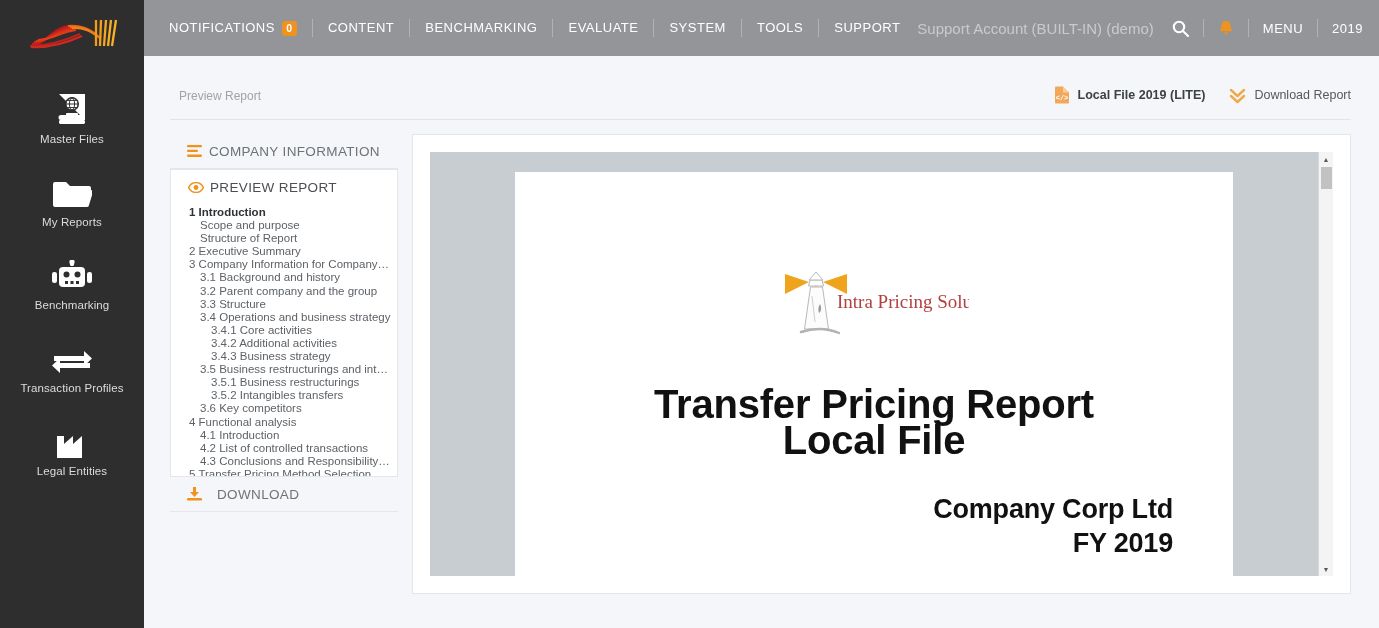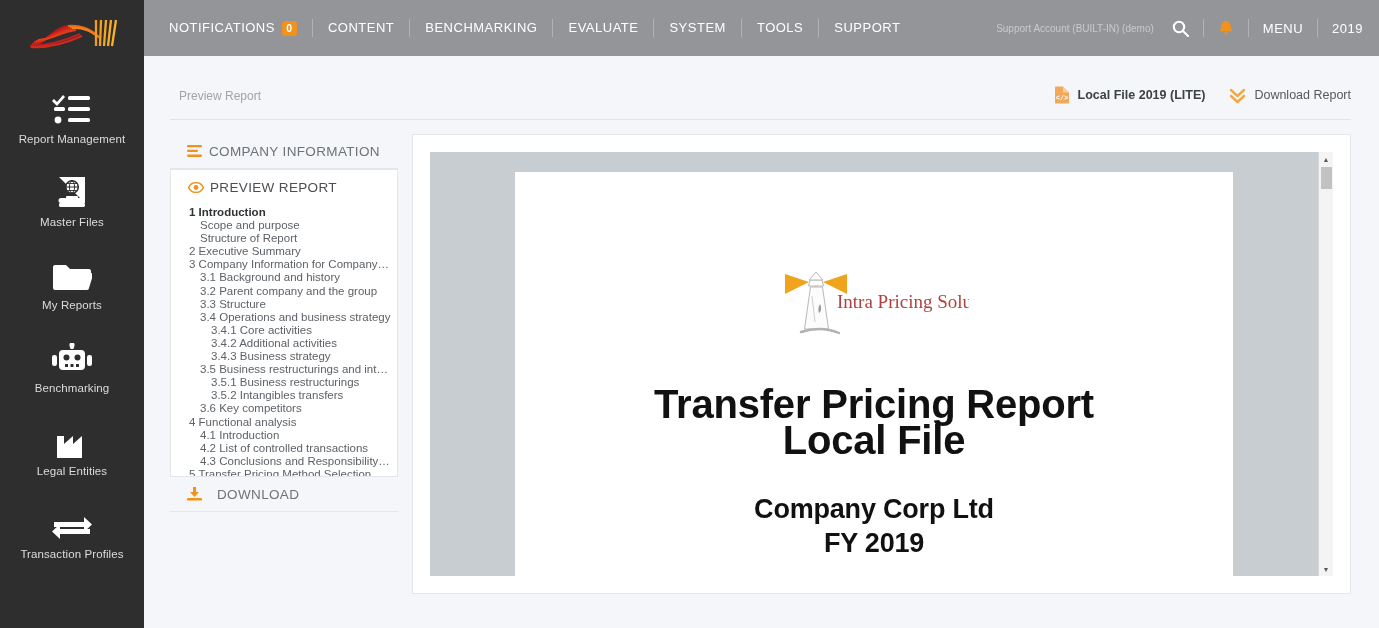--- a/index.html
+++ b/index.html
@@ -54,21 +54,21 @@
   .badge {
     display: inline-block; background: #f0921e; color: #fff;
     font-size: 10.5px; line-height: 14px; height: 15px; min-width: 15px;
     border-radius: 3px; text-align: center; margin-left: 7px; padding: 0 3px;
     font-weight: bold;
   }
   .topright {
     margin-left: auto; display: flex; align-items: center;
     padding-right: 16px; height: 100%;
   }
-  .topright .acct { color: #c9cacb; font-size: 10px; margin-right: 18px; white-space: nowrap; }
+  .topright .acct { color: #c9cacb; font-size: 15px; margin-right: 18px; white-space: nowrap; }
   .topright .sep { width: 1px; height: 18px; background: #b0b2b4; margin: 0 14px; }
   .topright .txt { color: #fff; font-size: 13px; letter-spacing: .5px; cursor: pointer; }
   .iconbtn { cursor: pointer; display: flex; align-items: center; }
 
   
   .page-head { padding: 30px 28px 0 26px; }
   .title-row { display: flex; align-items: flex-end; position: relative; }
   .page-title {
     font-size: 30px; color: #2b2b2b; font-weight: normal; letter-spacing: -.2px;
   }
@@ -137,21 +137,21 @@
     padding: 60px 60px 0 60px; text-align: center; position: relative;
   }
   .doc-logo { margin: 28px auto 0; width: 190px; height: 86px; position: relative; }
   .doc-logo svg { display: block; }
   .doc-title {
     font-size: 40px; font-weight: bold; color: #111; line-height: 36px;
     margin-top: 40px; letter-spacing: -.2px;
   }
   .doc-company {
     font-size: 27px; font-weight: bold; color: #111; line-height: 34px;
-    margin-top: 34px; letter-spacing: -.2px;
+    margin-top: 34px; letter-spacing: -.2px; text-align: right;
   }
   
   .vscroll {
     width: 15px; background: #f4f4f4; border-left: 1px solid #dadada;
     position: relative; flex: 0 0 15px;
   }
   .vscroll .arr {
     height: 14px; display: flex; align-items: center; justify-content: center;
     font-size: 7px; color: #5a5a5a; cursor: pointer;
   }
@@ -184,33 +184,20 @@
         <g stroke-width="2.3">
           <line x1="74" y1="8" x2="74" y2="34" stroke="#f29a1c"></line>
           <line x1="79" y1="8" x2="78" y2="34" stroke="#f3a11f"></line>
           <line x1="84" y1="8" x2="82" y2="34" stroke="#f4a822"></line>
           <line x1="89" y1="8" x2="86" y2="34" stroke="#f5ae25"></line>
           <line x1="94" y1="8" x2="90" y2="34" stroke="#f6b428"></line>
         </g>
       </svg>
     </div>
 
-    <div class="nav-item">
-      <span class="ico">
-        <svg width="40" height="32" viewBox="0 0 40 32" fill="#fff">
-          <path d="M2 5 l3 3 l6-7 l2 2 l-8 9 l-5-5z"></path>
-          <rect x="16" y="2" width="22" height="4" rx="1.6"></rect>
-          <rect x="2" y="13" width="11" height="4" rx="1.6"></rect>
-          <rect x="16" y="13" width="22" height="4" rx="1.6"></rect>
-          <circle cx="6" cy="26" r="3.4"></circle>
-          <rect x="16" y="24" width="22" height="4" rx="1.6"></rect>
-        </svg>
-      </span>
-      <span class="lbl">Report Management</span>
-    </div>
 
     <div class="nav-item">
       <span class="ico">
         <svg width="34" height="34" viewBox="0 0 34 34" fill="#fff">
           <path d="M4 2 h26 v26 h-24 a2.5 2.5 0 0 1 0-5 h24 v5" fill="#fff"></path>
           <rect x="4" y="28" width="26" height="4" rx="1.4"></rect>
           <circle cx="17" cy="12" r="7" fill="#2e2e2e"></circle>
           <circle cx="17" cy="12" r="6" fill="#fff"></circle>
           <g stroke="#2e2e2e" stroke-width="1" fill="none">
             <circle cx="17" cy="12" r="6"></circle>
@@ -248,35 +235,35 @@
           <rect x="13" y="21" width="3" height="3" fill="#2e2e2e"></rect>
           <rect x="18.5" y="21" width="3" height="3" fill="#2e2e2e"></rect>
           <rect x="24" y="21" width="3" height="3" fill="#2e2e2e"></rect>
         </svg>
       </span>
       <span class="lbl">Benchmarking</span>
     </div>
 
     <div class="nav-item">
       <span class="ico">
-        <svg width="34" height="30" viewBox="0 0 34 30" fill="#fff">
-          <path d="M2 30 V8 h7 v8 l9-8 v8 l9-8 v22z"></path>
-        </svg>
-      </span>
-      <span class="lbl">Legal Entities</span>
-    </div>
-
-    <div class="nav-item">
-      <span class="ico">
         <svg width="40" height="28" viewBox="0 0 40 28" fill="#fff">
           <path d="M2 9 h30 v-5 l8 7.5 l-8 7.5 v-5 H2z"></path>
           <path d="M38 21 H8 v5 l-8-7.5 L8 11 v5 h30z"></path>
         </svg>
       </span>
       <span class="lbl">Transaction Profiles</span>
+    </div>
+
+    <div class="nav-item">
+      <span class="ico">
+        <svg width="34" height="30" viewBox="0 0 34 30" fill="#fff">
+          <path d="M2 30 V8 h7 v8 l9-8 v8 l9-8 v22z"></path>
+        </svg>
+      </span>
+      <span class="lbl">Legal Entities</span>
     </div>
   </aside>
 
   <div class="main">
 
     <div class="topbar">
       <nav class="topnav">
         <a class="first">
           <span>NOTIFICATIONS</span>
           <span class="badge">0</span>

